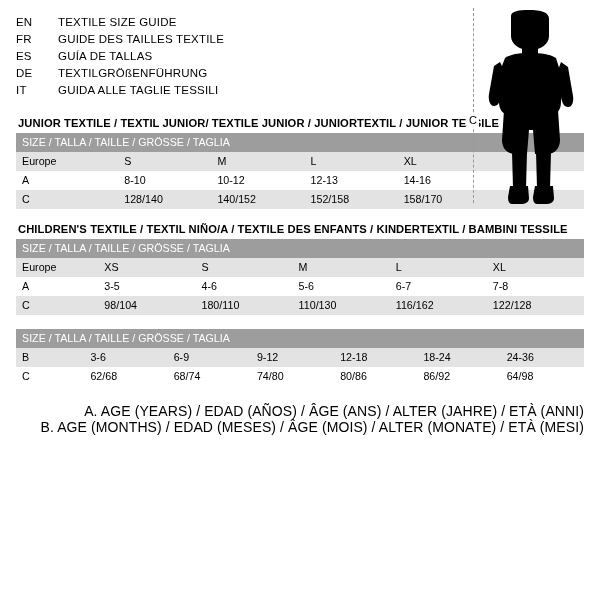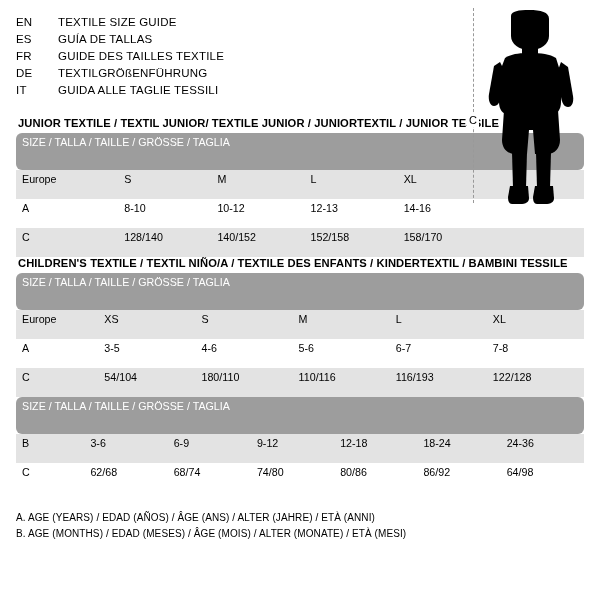--- a/index.html
+++ b/index.html
@@ -87,71 +87,72 @@
   }
 
   
   table.size-table {
     width: 100%;
     border-collapse: collapse;
     table-layout: fixed;
     font-size: 10.7px;
   }
   table.size-table td {
-    padding: 3px 0 13px 6px;
+    padding: 3px 0 3px 6px;
     vertical-align: middle;
     line-height: 13px;
   }
   tr.head-row {
     background: #9d9d9d;
     color: #ffffff;
     font-weight: normal;
   }
   tr.head-row td {
-    padding: 3px 0 21px 6px;
-    border-radius: 6px;
+    padding: 3px 0 3px 6px;
   }
   tr.alt-row {
     background: #e3e3e3;
   }
   tr.white-row {
     background: #ffffff;
   }
   .sect {
+    margin-top: 14px;
   }
   .sect.first {
     margin-top: 18px;
   }
 
   
   .legend {
     margin-top: 18px;
-    font-size: 10px;
+    font-size: 14px;
     line-height: 15.5px;
     letter-spacing: 0.1px;
+    text-align: right;
   }
 </style>
 </head>
 <body>
 
 <div class="page">
 
   <div class="header">
     <div class="lang-block">
       <div class="lang-row">
         <div class="lang-code">EN</div>
         <div class="lang-title">TEXTILE SIZE GUIDE</div>
       </div>
       <div class="lang-row">
+        <div class="lang-code">FR</div>
+        <div class="lang-title">GUIDE DES TAILLES TEXTILE</div>
+      </div>
+      <div class="lang-row">
         <div class="lang-code">ES</div>
         <div class="lang-title">GUÍA DE TALLAS</div>
-      </div>
-      <div class="lang-row">
-        <div class="lang-code">FR</div>
-        <div class="lang-title">GUIDE DES TAILLES TEXTILE</div>
       </div>
       <div class="lang-row">
         <div class="lang-code">DE</div>
         <div class="lang-title">TEXTILGRÖßENFÜHRUNG</div>
       </div>
       <div class="lang-row">
         <div class="lang-code">IT</div>
         <div class="lang-title">GUIDA ALLE TAGLIE TESSILI</div>
       </div>
     </div>
@@ -255,24 +256,24 @@
         <tr class="white-row">
           <td>A</td>
           <td>3-5</td>
           <td>4-6</td>
           <td>5-6</td>
           <td>6-7</td>
           <td>7-8</td>
         </tr>
         <tr class="alt-row">
           <td>C</td>
-          <td>54/104</td>
+          <td>98/104</td>
           <td>180/110</td>
-          <td>110/116</td>
-          <td>116/193</td>
+          <td>110/130</td>
+          <td>116/162</td>
           <td>122/128</td>
         </tr>
       </tbody>
     </table>
   </div>
 
   <div class="sect">
     <table class="size-table">
       <colgroup>
         <col style="width:12%">

